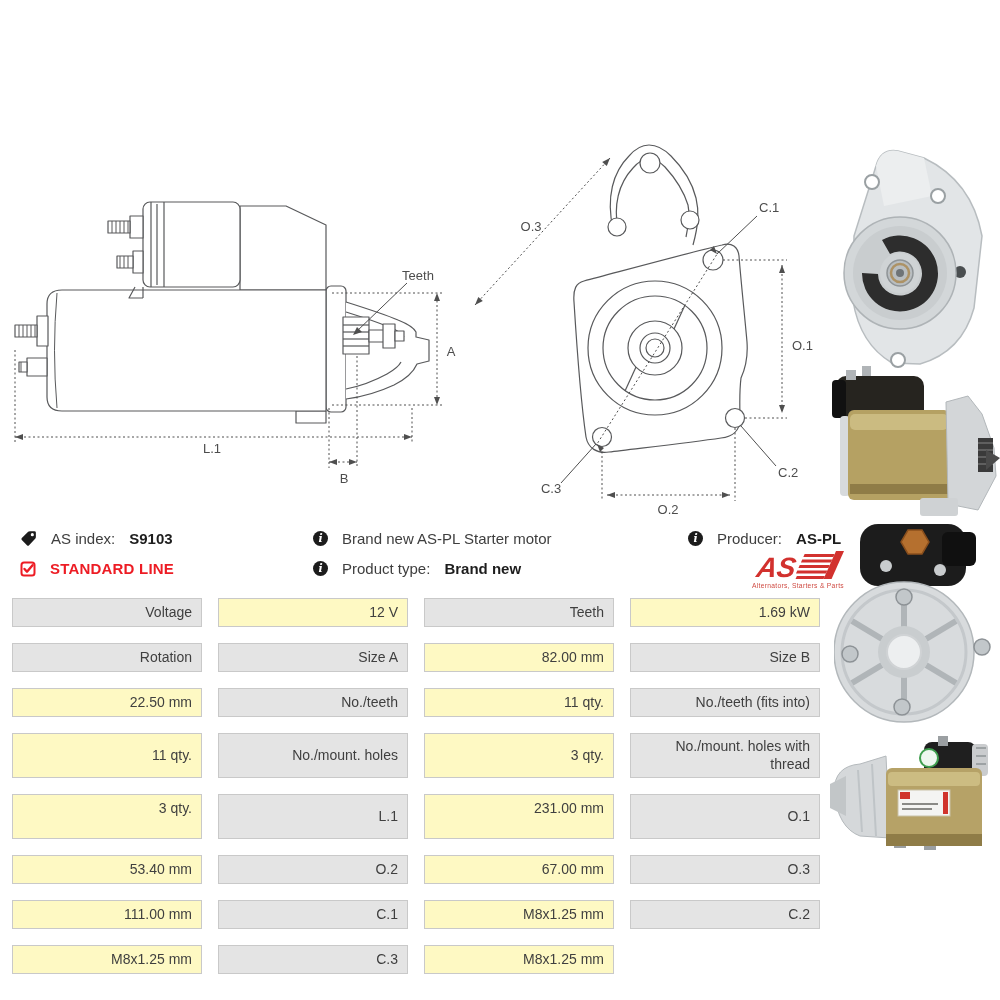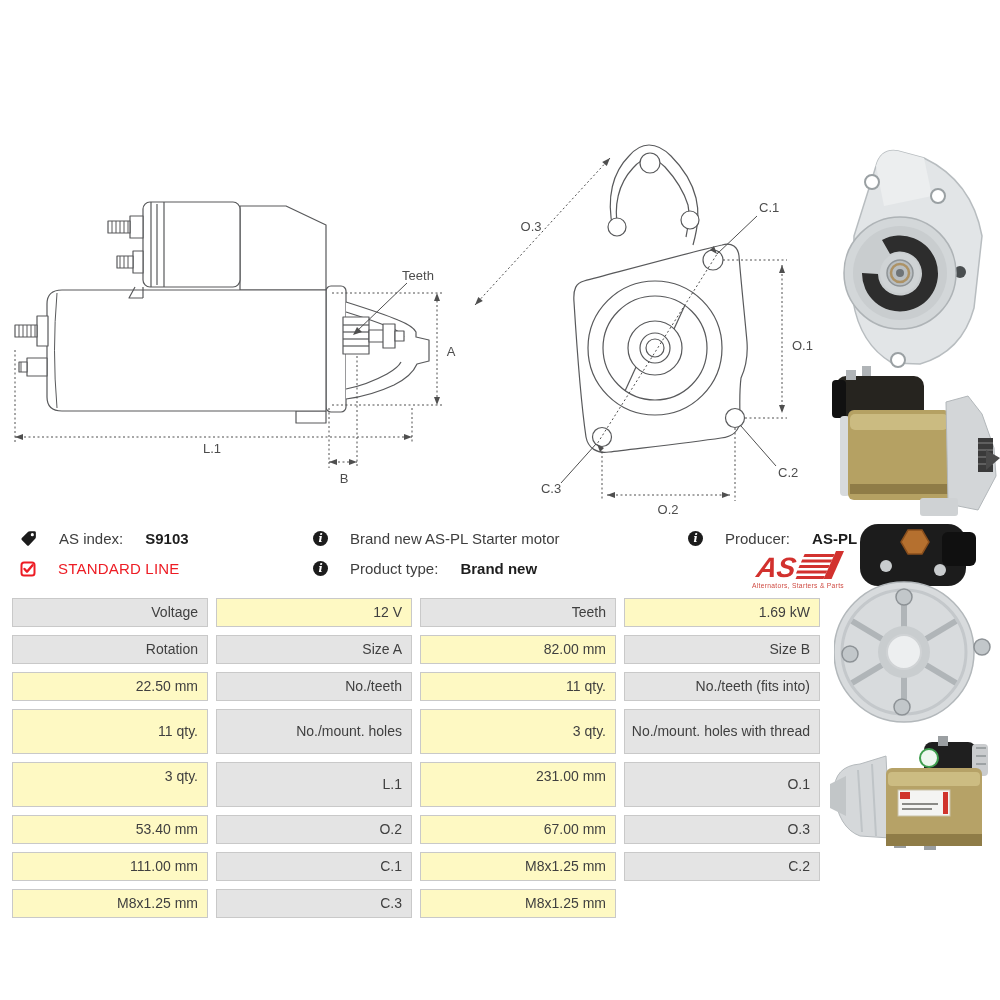--- a/index.html
+++ b/index.html
@@ -12,35 +12,35 @@
   .d-front{position:absolute;left:460px;top:135px;}
 
   
   .photo{position:absolute;}
   .photo1{left:824px;top:136px;}
   .photo2{left:828px;top:358px;}
   .photo3{left:834px;top:524px;}
   .photo4{left:828px;top:736px;}
 
   
-  .info-item{position:absolute;display:inline-flex;align-items:center;gap:22px;
+  .info-item{position:absolute;display:inline-flex;align-items:center;gap:14px;
              font-size:15px;color:#3e3e3e;white-space:nowrap;}
   .info-item b{color:#1d1d1d;}
   .row1{top:530px;}
   .row2{top:560px;}
   .pos-a{left:20px;} .pos-b{left:313px;} .pos-c{left:688px;}
-  .standard{color:#ed1c24;font-weight:normal;letter-spacing:.2px;}
+  .standard{color:#ed1c24;font-weight:bold;letter-spacing:.2px;}
   .info-icon{width:15px;height:15px;border-radius:50%;background:#1c1c1c;color:#fff;
              display:inline-flex;align-items:center;justify-content:center;flex:0 0 auto;
              font:italic bold 11px "DejaVu Serif",serif;}
   .logo{position:absolute;left:748px;top:551px;}
 
   
   .spec{position:absolute;left:12px;top:598px;width:808px;
-        display:grid;grid-template-columns:repeat(4,1fr);gap:8px;}
+        display:grid;grid-template-columns:repeat(4,1fr);gap:16px;}
   .cell{border:1px solid #c9c9c9;min-height:29px;box-sizing:border-box;
         display:flex;align-items:center;justify-content:flex-end;
         padding:2px 9px 2px 6px;font-size:14px;color:#3f3f3f;text-align:right;line-height:1.25;}
   .cell.lab{background:#e4e4e4;}
   .cell.val{background:#fef9c3;}
   .cell.tall{min-height:45px;}
   .cell.tall.val{align-items:flex-start;padding-top:5px;}
 </style>
 </head>
 <body>

